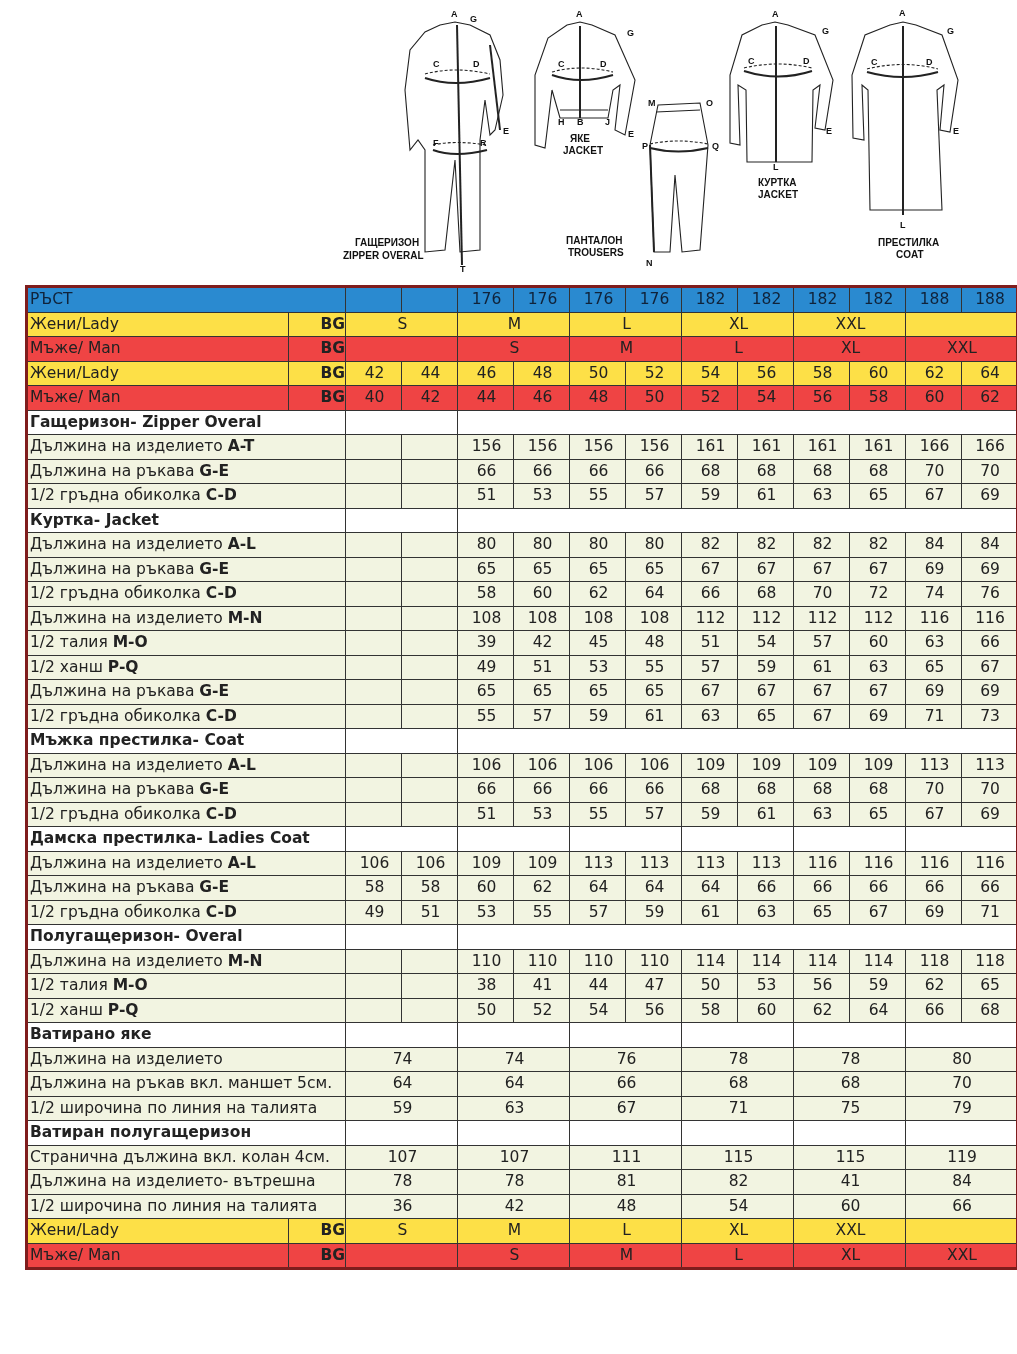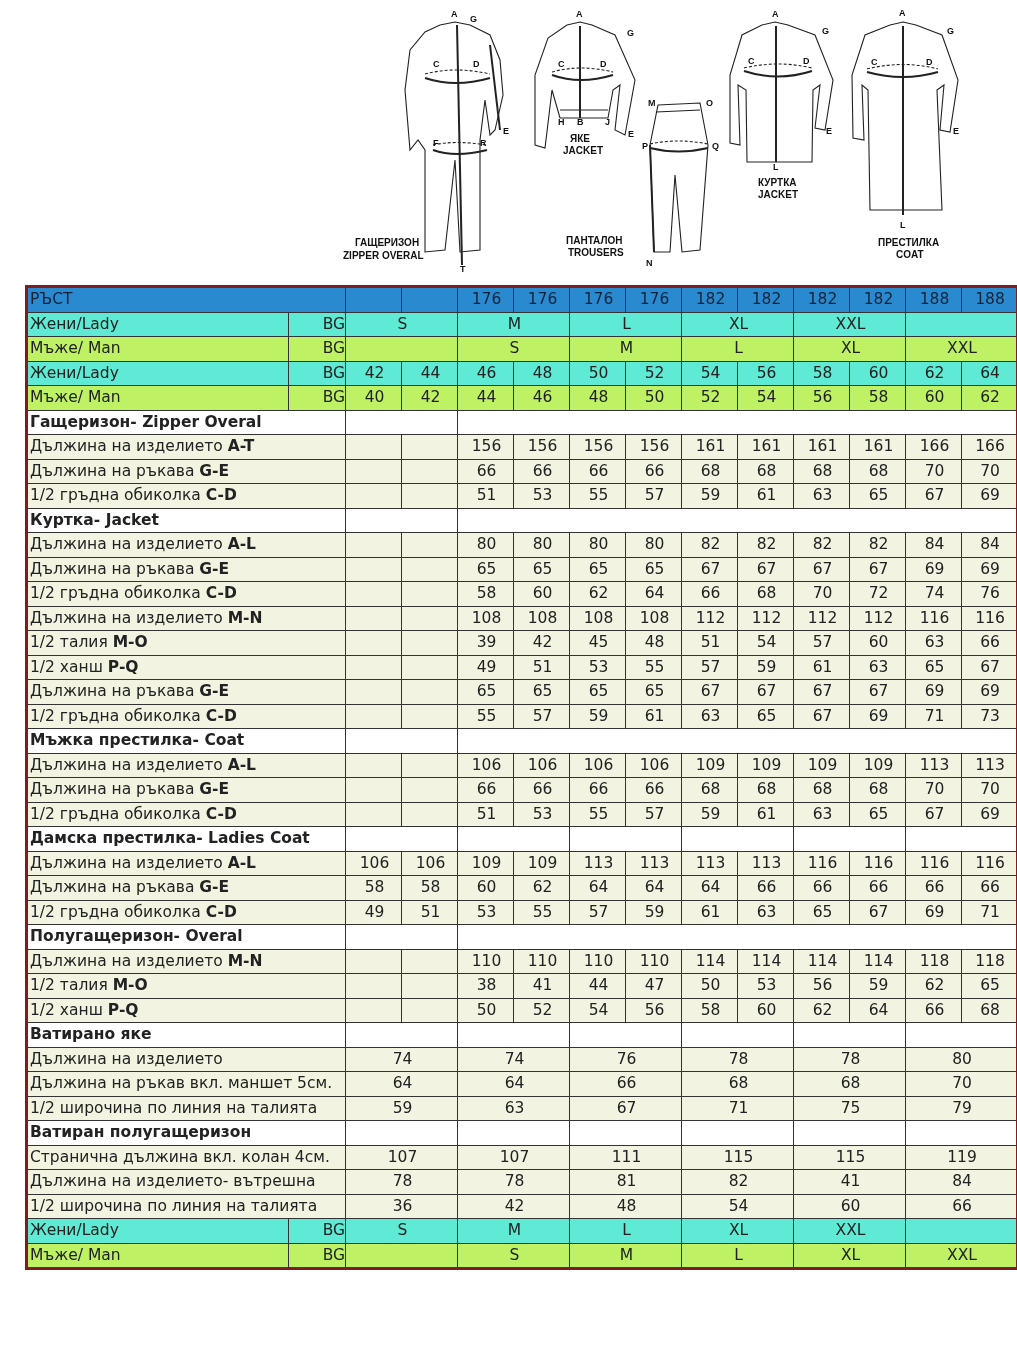--- a/index.html
+++ b/index.html
@@ -4,25 +4,25 @@
 <style>
   html, body { margin:0; padding:0; background:#ffffff; }
   body { width:1017px; height:1354px; position:relative; overflow:hidden; font-family:"DejaVu Sans", sans-serif; }
   .illus { position:absolute; left:330px; top:0; width:660px; height:278px; }
   .illus svg { width:660px; height:278px; }
   .illus text { font-family:"Liberation Sans", sans-serif; font-weight:bold; font-size:10px; fill:#111; }
   .illus .pt { font-size:9px; font-weight:bold; }
   table.size { position:absolute; left:25px; top:285px; width:988px; border-collapse:collapse; table-layout:fixed; border:3px solid #7f1d1d; font-size:15.5px; color:#222; }
   table.size td { border:1px solid #333; height:23.5px; padding:0 0 0 2px; white-space:nowrap; overflow:hidden; line-height:23px; }
   td.num { text-align:center; padding:0; }
-  td.bg { text-align:right; font-weight:normal; padding-right:28px; border-left:none; }
+  td.bg { text-align:right; font-weight:bold; padding-right:28px; border-left:none; }
   td.lbl { border-right:none; }
   tr.rast td { background:#2a8ad0; color:#10233a; }
-  tr.lady td { background:#5eead4; }
-  tr.man td { background:#bef264; }
+  tr.lady td { background:#fde047; }
+  tr.man td { background:#ef4444; }
   tr.sec td { background:#ffffff; font-weight:bold; }
   tr.meas td { background:#f2f4e1; }
   td.nb { border-top:none; border-bottom:none; }
   td.nbt { border-top:none; }
   td.nbb { border-bottom:none; }
   td.nl { border-left:none; }
   td.nr { border-right:none; }
   b { font-weight:bold; }
 </style>
 </head>

